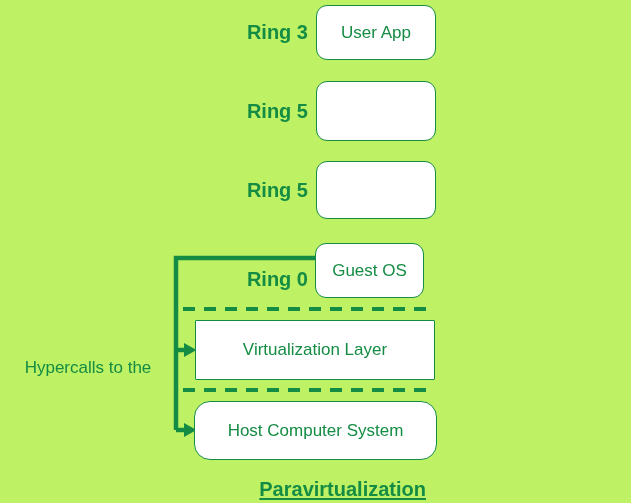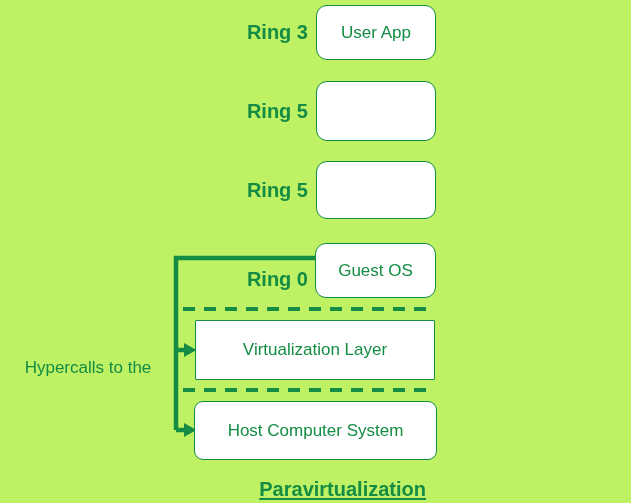--- a/index.html
+++ b/index.html
@@ -99,28 +99,28 @@
 
   <div class="box" style="left:316px; top:5px;   width:120px; height:55px;">
     <span>User App</span>
   </div>
   <div class="box" style="left:316px; top:81px;  width:120px; height:60px;">
     <span></span>
   </div>
   <div class="box" style="left:316px; top:161px; width:120px; height:58px;">
     <span></span>
   </div>
-  <div class="box" style="left:315px; top:243px; width:121px; height:55px;">
+  <div class="box" style="left:315px; top:243px; width:109px; height:55px;">
     <span>Guest OS</span>
   </div>
 
   <div class="box" style="left:195px; top:320px; width:240px; height:60px; border-radius:1px;">
     <span>Virtualization Layer</span>
   </div>
-  <div class="box" style="left:194px; top:401px; width:243px; height:59px; border-radius:9px;">
+  <div class="box" style="left:194px; top:401px; width:243px; height:59px; border-radius:16px;">
     <span>Host Computer System</span>
   </div>
 
   <div class="annotation" style="left:2px; top:317px; width:172px;margin-top:40px;">
     <div>Hypercalls to the</div>
   </div>
 
   <div class="title">Paravirtualization</div>
 
 </div>

